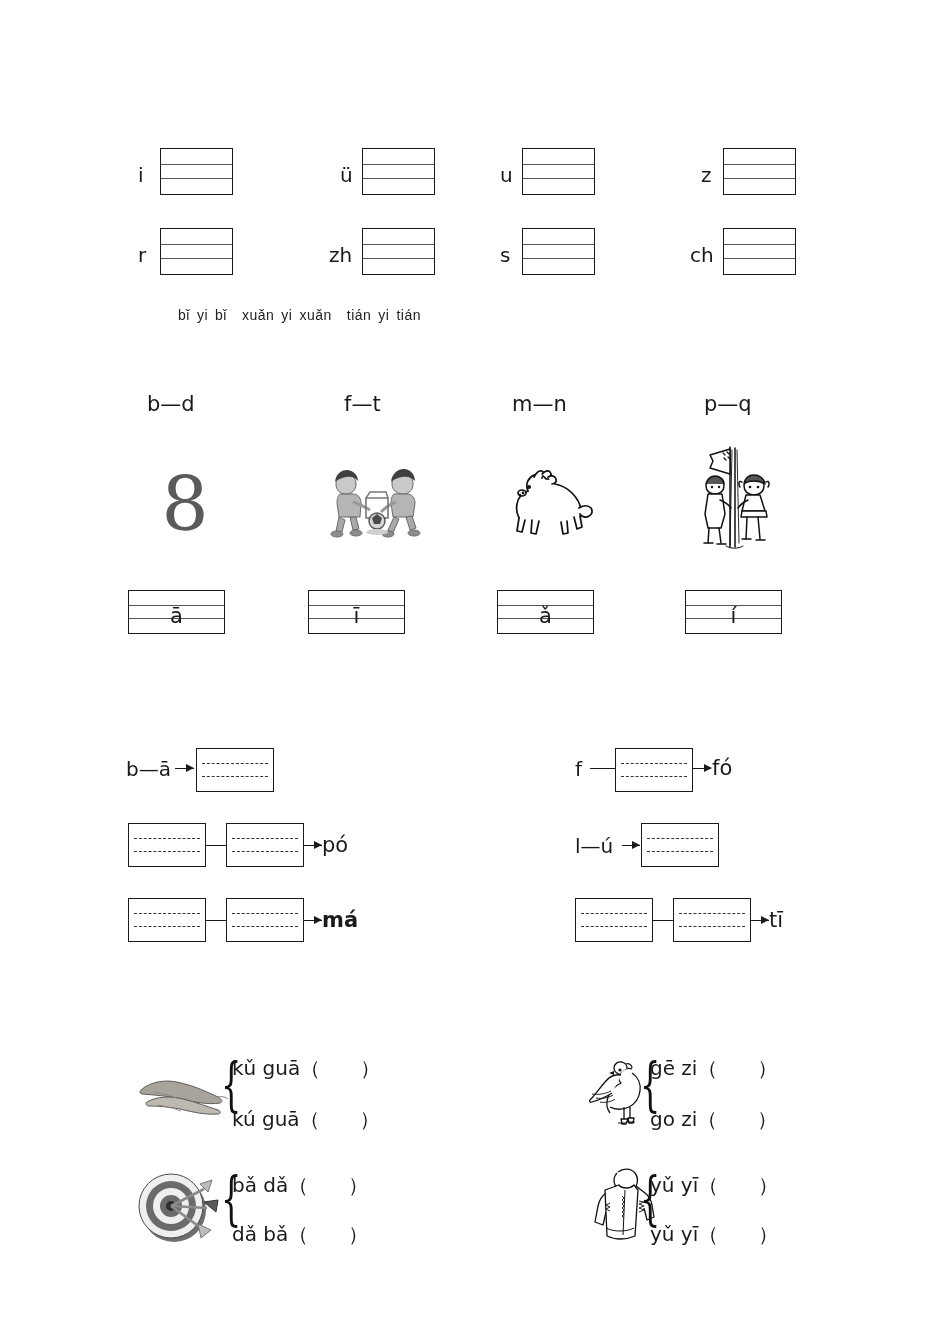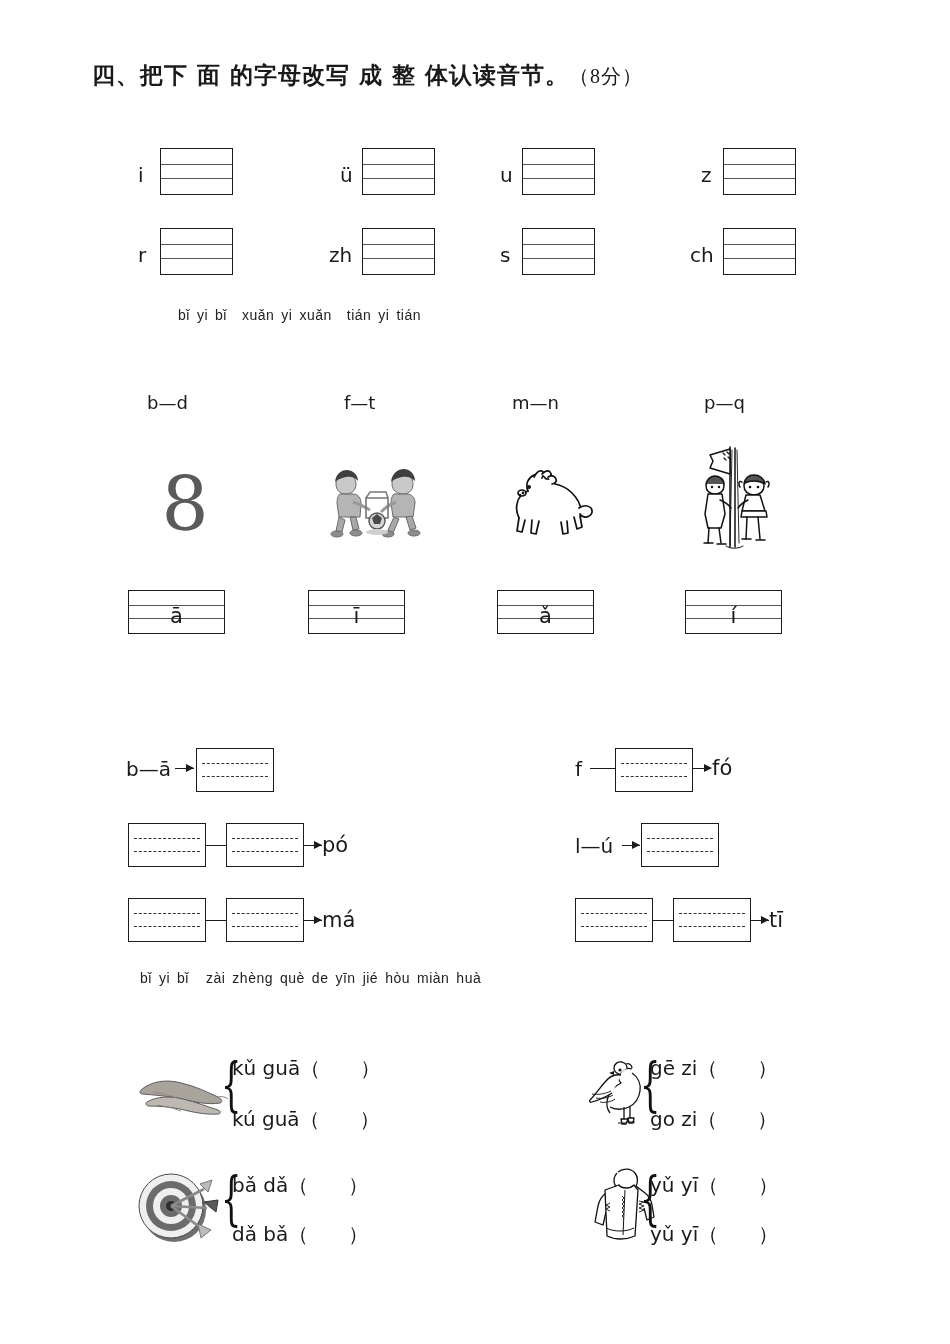--- a/index.html
+++ b/index.html
@@ -34,42 +34,41 @@
     font-family:"DejaVu Sans","Liberation Sans",sans-serif;
     font-size:21px;line-height:1;
   }
 
   .lead{
     position:absolute;font-size:20px;font-family:"DejaVu Sans",sans-serif;
     white-space:nowrap;
   }
 
   
-  .pair{position:absolute;font-size:18px;font-family:"DejaVu Sans",sans-serif;white-space:nowrap;}
+  .pair{position:absolute;font-size:21px;font-family:"DejaVu Sans",sans-serif;white-space:nowrap;}
 
   
   .conn{position:absolute;height:0;border-top:1.5px solid #1a1a1a;}
   .arrow{position:absolute;width:0;height:0;
     border-top:4.5px solid transparent;border-bottom:4.5px solid transparent;
     border-left:8px solid #1a1a1a;}
   .res{position:absolute;font-size:21px;font-family:"DejaVu Sans",sans-serif;white-space:nowrap;}
 
   
   .brace{position:absolute;font-size:58px;line-height:1;font-family:"DejaVu Serif",serif;
          transform:scaleX(.55);transform-origin:left center;color:#111;}
   .opt{position:absolute;font-size:20px;font-family:"DejaVu Sans",sans-serif;white-space:nowrap;}
   .pic{position:absolute;}
 </style>
 </head>
 <body>
 
 <div class="page">
 
   <div class="sec" style="top:58px;">
-    <div class="title-line"><span>四、把下 面 的字母改写 成  整 体认读音节。</span><span class="score">（8分）</span></div>
   </div>
 
   <div class="lead" style="left:138px;top:163px;">i</div>
   <div class="grid4" style="left:160px;top:148px;width:73px;height:47px;">
       <i class="l" style="top:14.6px"></i>
       <i class="l" style="top:29.2px"></i>
     </div>
 
   <div class="lead" style="left:340px;top:163px;">ü</div>
   <div class="grid4" style="left:362px;top:148px;width:73px;height:47px;">
@@ -286,39 +285,36 @@
       <i class="l" style="top:13.7px"></i>
       <i class="l" style="top:27.4px"></i>
     </div>
   <div class="conn" style="left:205px;top:920px;width:22px;"></div>
   <div class="grid4 dashed" style="left:226px;top:898px;width:78px;height:44px;">
       <i class="l" style="top:13.7px"></i>
       <i class="l" style="top:27.4px"></i>
     </div>
   <div class="conn" style="left:304px;top:920px;width:18px;"></div>
   <div class="arrow" style="left:314px;top:916px;"></div>
-  <div class="res" style="left:322px;top:908px;">má</div>
+  <div class="res" style="left:322px;top:908px;font-weight:bold;">má</div>
 
   <div class="grid4 dashed" style="left:575px;top:898px;width:78px;height:44px;">
       <i class="l" style="top:13.7px"></i>
       <i class="l" style="top:27.4px"></i>
     </div>
   <div class="conn" style="left:652px;top:920px;width:22px;"></div>
   <div class="grid4 dashed" style="left:673px;top:898px;width:78px;height:44px;">
       <i class="l" style="top:13.7px"></i>
       <i class="l" style="top:27.4px"></i>
     </div>
   <div class="conn" style="left:751px;top:920px;width:18px;"></div>
   <div class="arrow" style="left:761px;top:916px;"></div>
   <div class="res" style="left:769px;top:908px;">tī</div>
 
   <div class="sec" style="top:968px;">
-    <div class="pinyin-line">
-      <span>bǐ</span><span>yi</span><span>bǐ</span><span style="margin-left:10px">zài</span><span>zhèng</span><span>què</span><span>de</span><span>yīn</span><span>jié</span><span>hòu</span><span>miàn</span><span>huà</span>
-    </div>
   </div>
 
   <div class="pic" style="left:135px;top:1072px;width:100px;height:48px;">
     <svg width="100" height="48" viewBox="0 0 100 48">
       <g stroke="#5e5e5e" stroke-width="1">
         <path d="M6 18c10-9 26-11 40-7 14 3 26 9 37 14 4 2 5 5 2 6-12 2-26-1-38-4C34 24 18 23 8 22c-3 0-4-2-2-4z" fill="#a8a49c"></path>
         <path d="M12 30c10-6 24-6 36-3 13 3 25 8 35 11 3 1 3 4 0 4-12 1-26-2-38-5-10-2-22-3-31-3-3 0-4-3-2-4z" fill="#bdb9b0"></path>
         <path d="M18 20c8 1 16 3 24 6M22 33c8 1 16 3 24 6" stroke="#8c887f" fill="none" stroke-width="0.9"></path>
         <path d="M83 25c4-1 8 0 10 2" stroke="#8c887f" fill="none"></path>
       </g>

